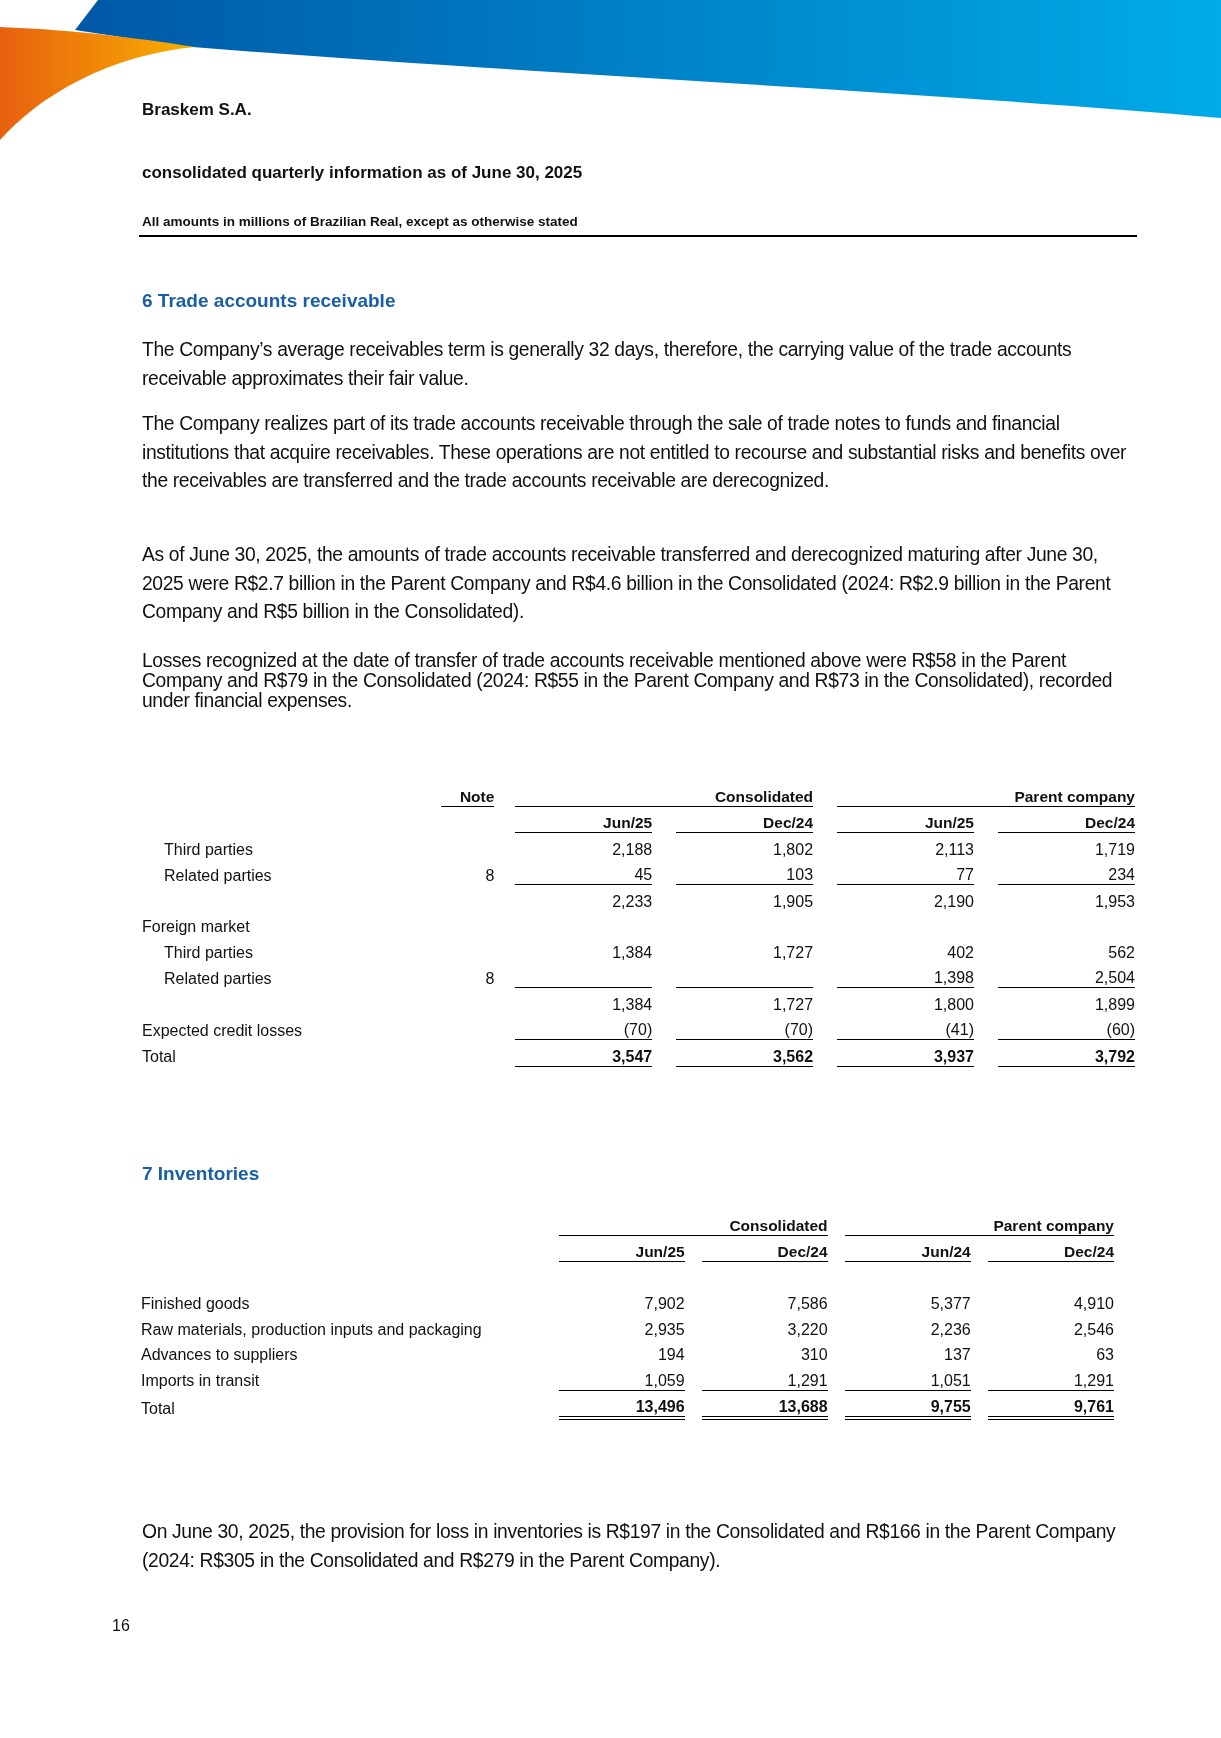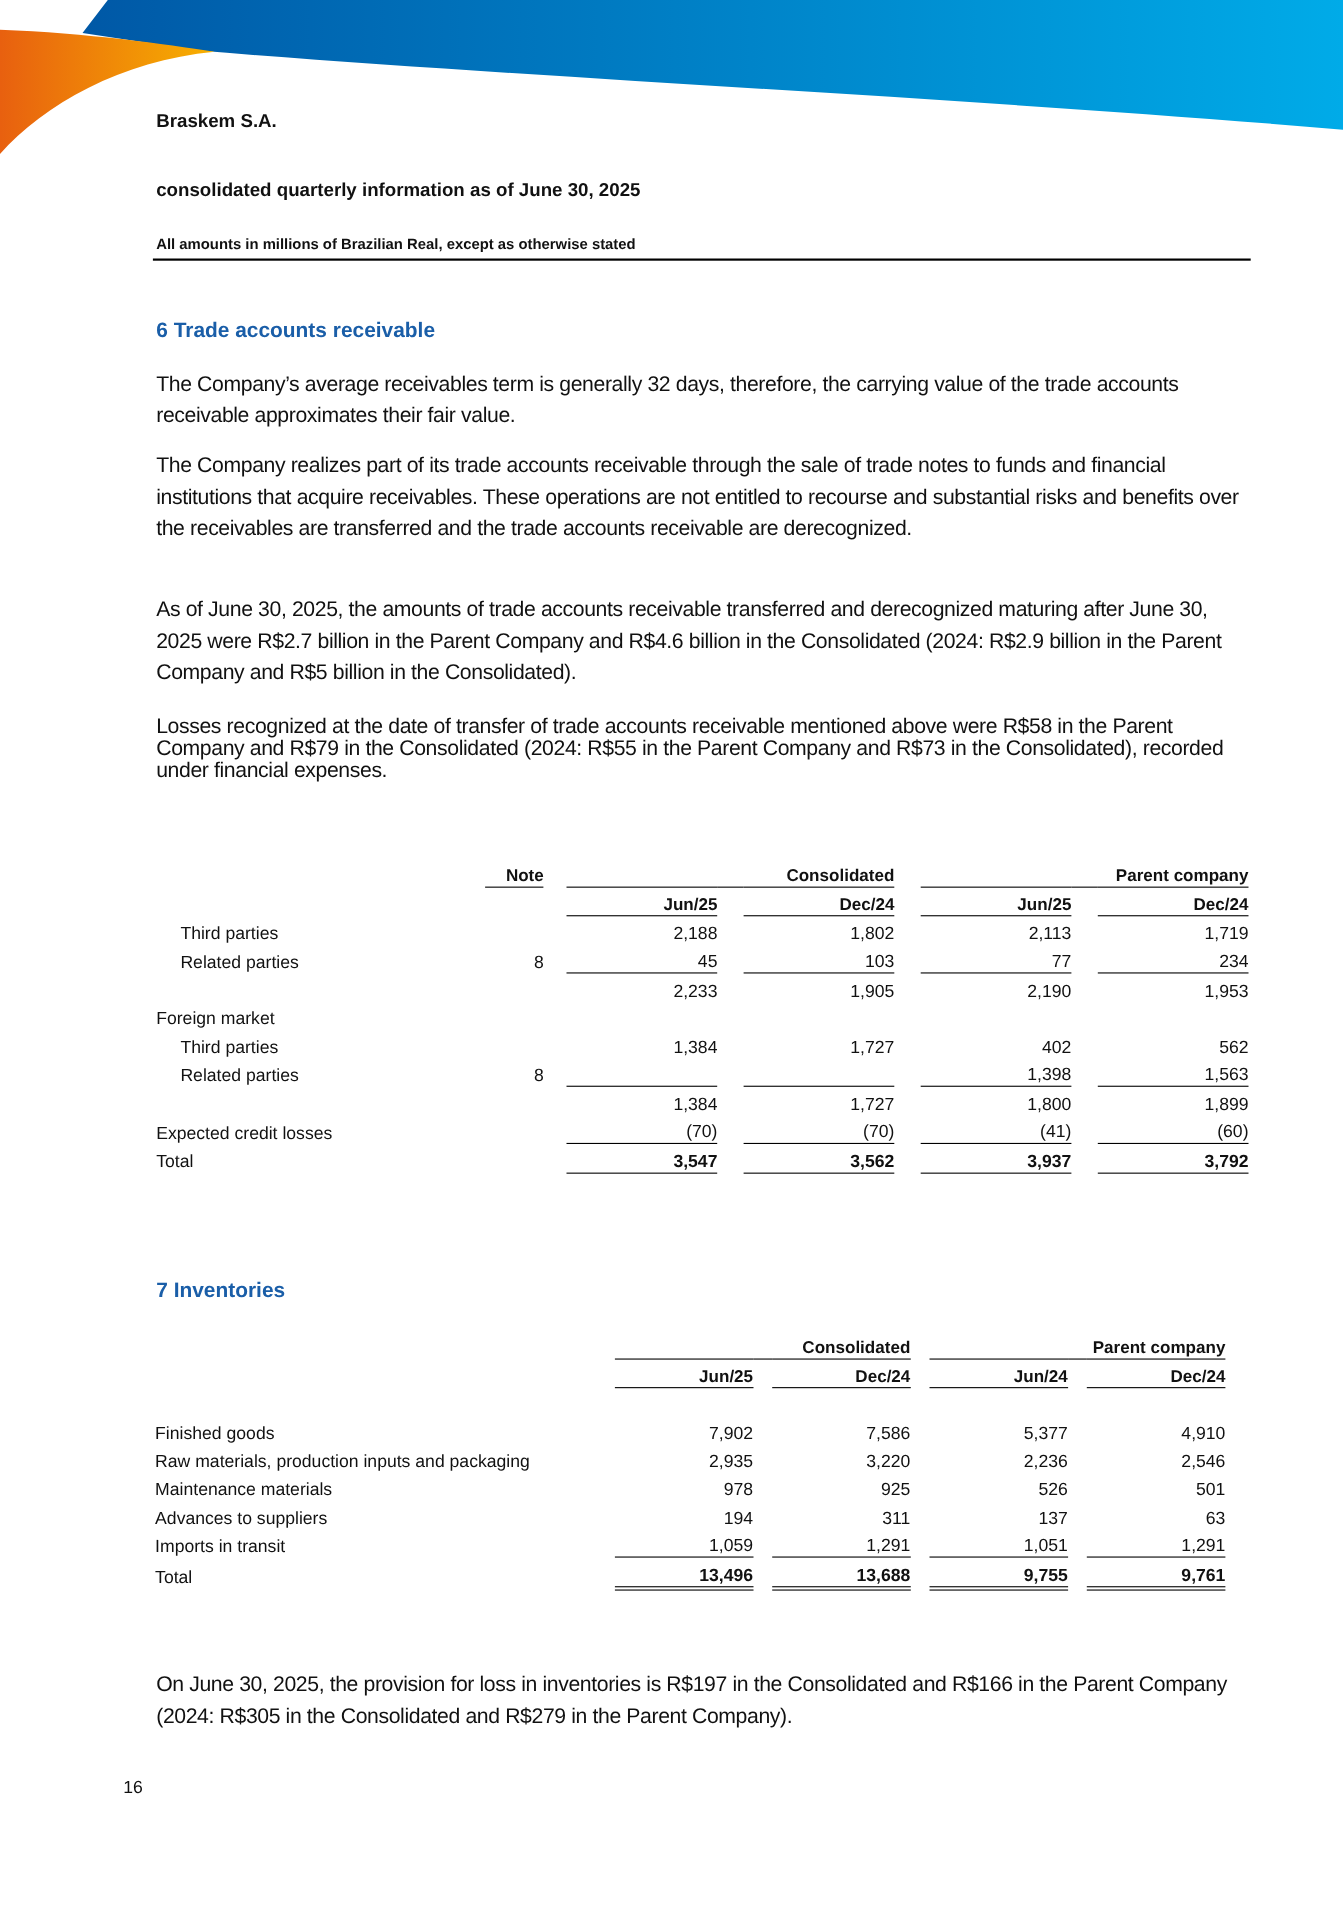--- a/index.html
+++ b/index.html
@@ -154,21 +154,21 @@
   <tr>
     <td class="lbl ind">Related parties</td>
     <td class="num">8</td>
         <td></td>
     <td class="num bb"></td>
         <td></td>
     <td class="num bb"></td>
         <td></td>
     <td class="num bb">1,398</td>
         <td></td>
-    <td class="num bb">1,563</td>
+    <td class="num bb">2,504</td>
   </tr>
   <tr>
     <td class="lbl"></td>
     <td></td>
         <td></td>
     <td class="num">1,384</td>
         <td></td>
     <td class="num">1,727</td>
         <td></td>
     <td class="num">1,800</td>
@@ -256,34 +256,24 @@
     <td class="lbl">Raw materials, production inputs and packaging</td>
     <td class="num">2,935</td>
         <td></td>
     <td class="num">3,220</td>
         <td></td>
     <td class="num">2,236</td>
         <td></td>
     <td class="num">2,546</td>
   </tr>
   <tr>
-    <td class="lbl">Maintenance materials</td>
-    <td class="num">978</td>
-        <td></td>
-    <td class="num">925</td>
-        <td></td>
-    <td class="num">526</td>
-        <td></td>
-    <td class="num">501</td>
-  </tr>
-  <tr>
     <td class="lbl">Advances to suppliers</td>
     <td class="num">194</td>
         <td></td>
-    <td class="num">311</td>
+    <td class="num">310</td>
         <td></td>
     <td class="num">137</td>
         <td></td>
     <td class="num">63</td>
   </tr>
   <tr>
     <td class="lbl">Imports in transit</td>
     <td class="num bb">1,059</td>
         <td></td>
     <td class="num bb">1,291</td>

